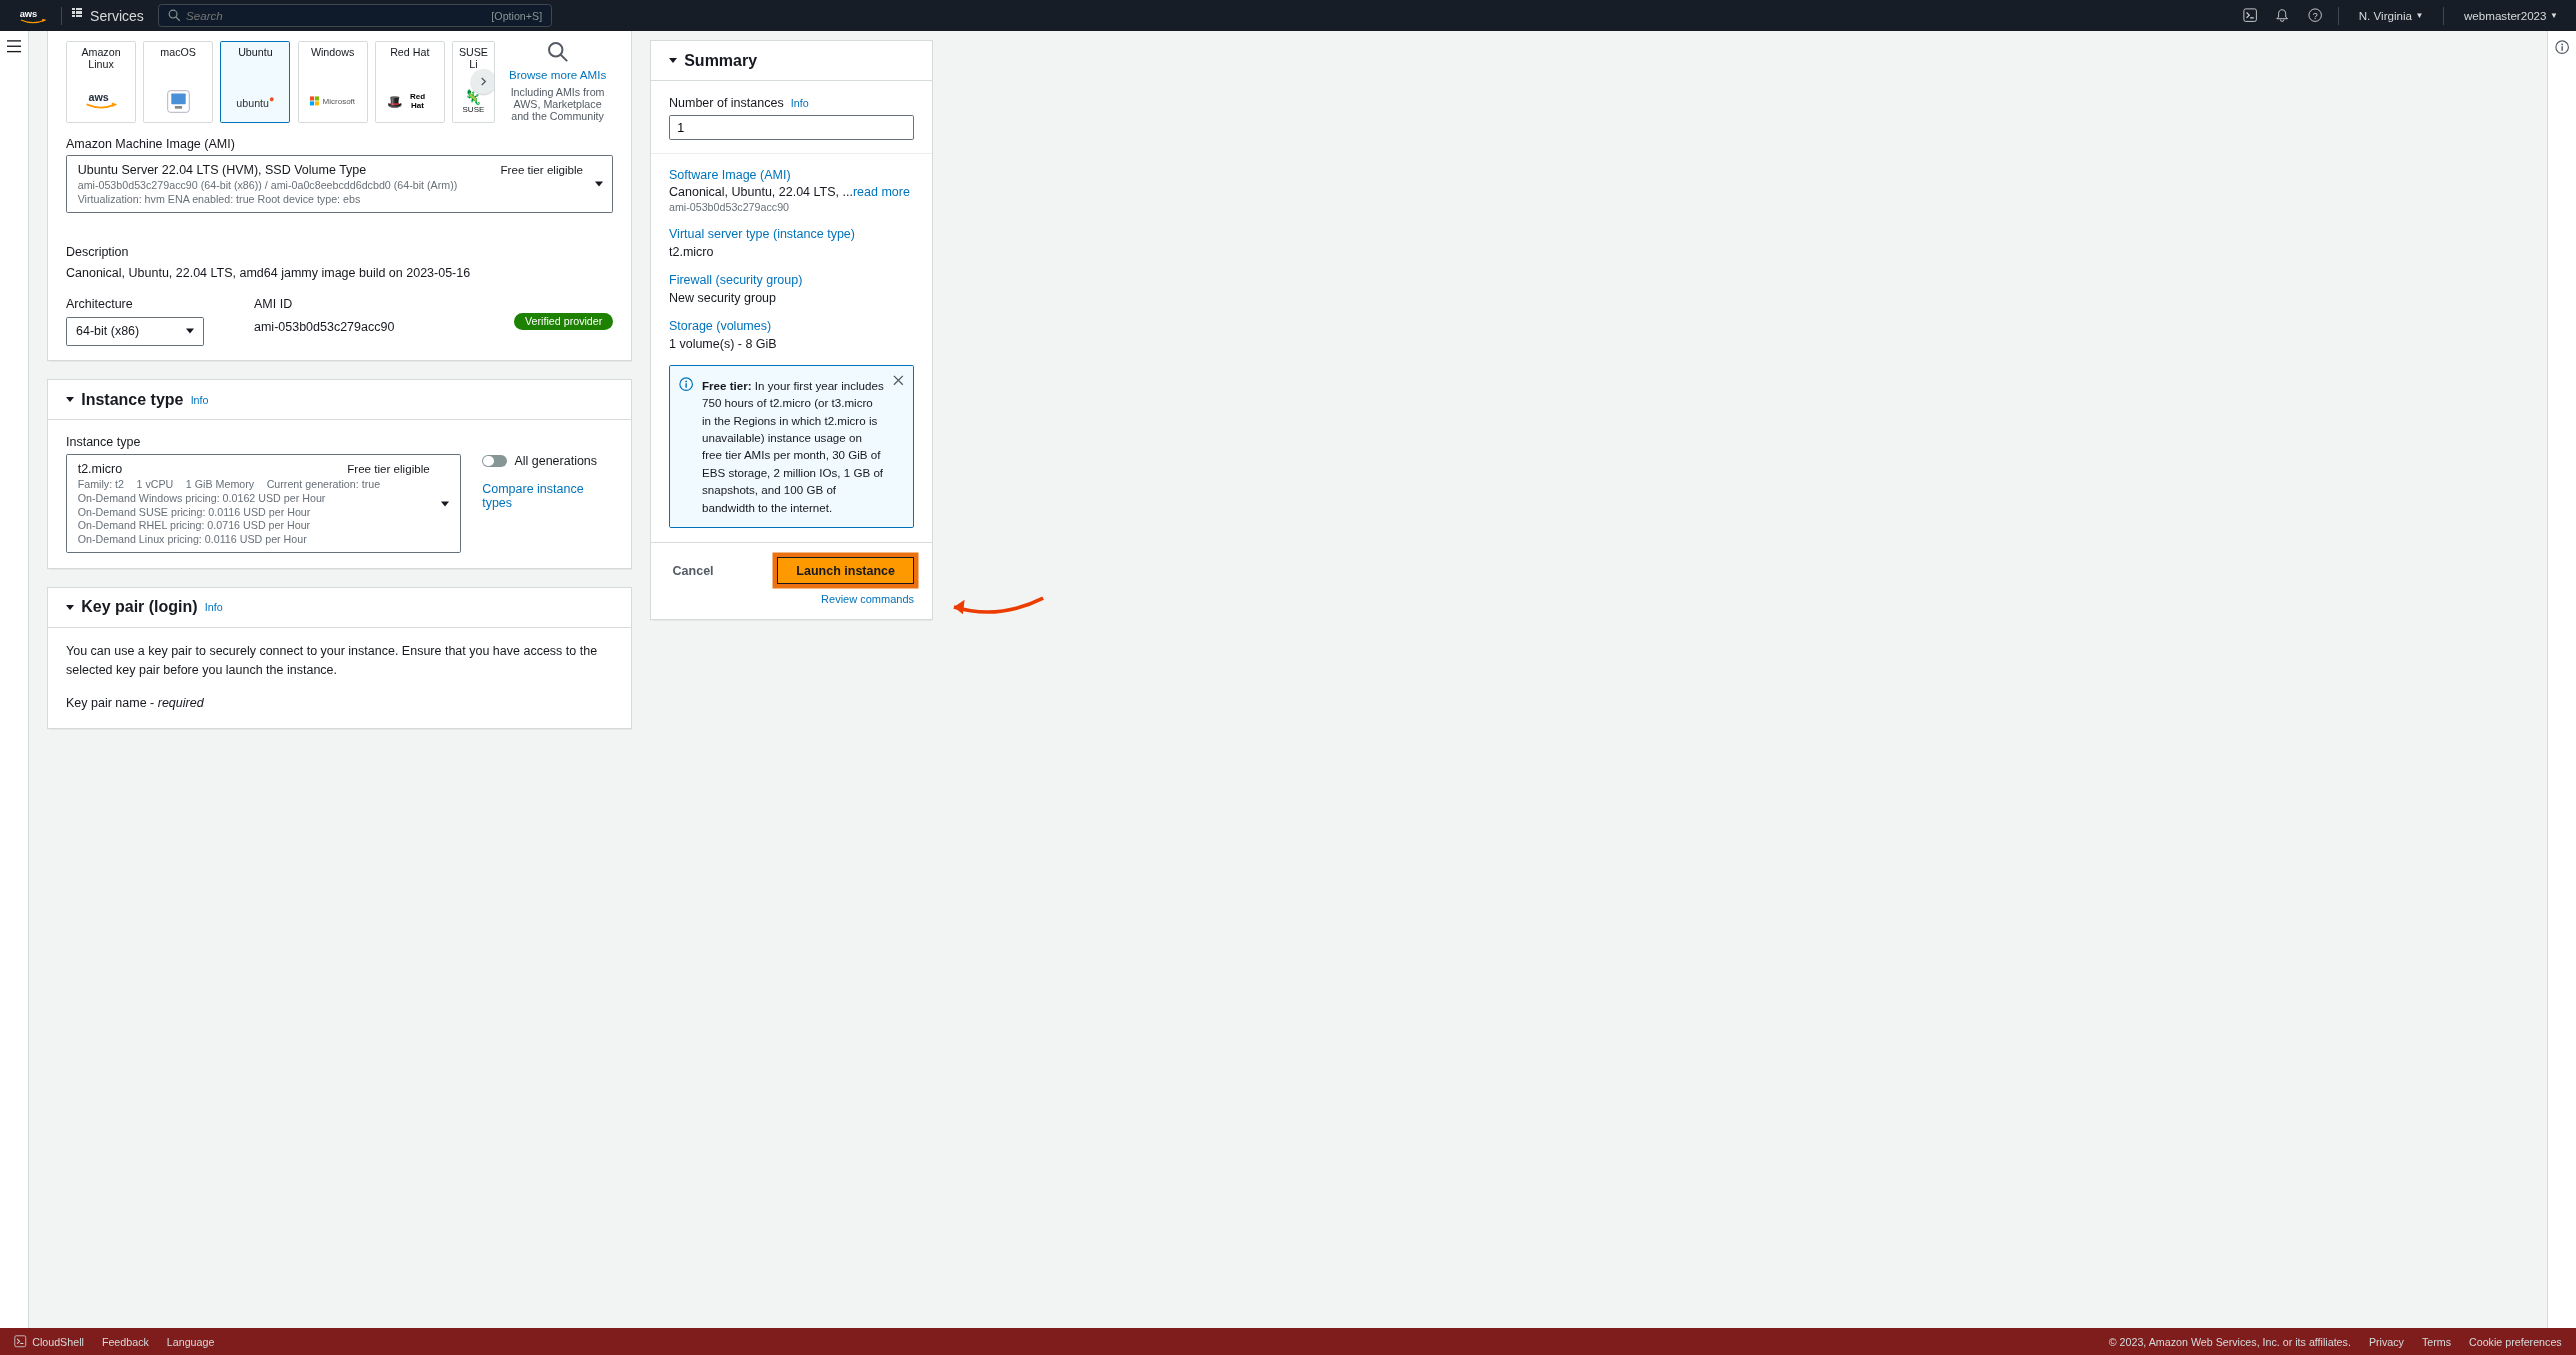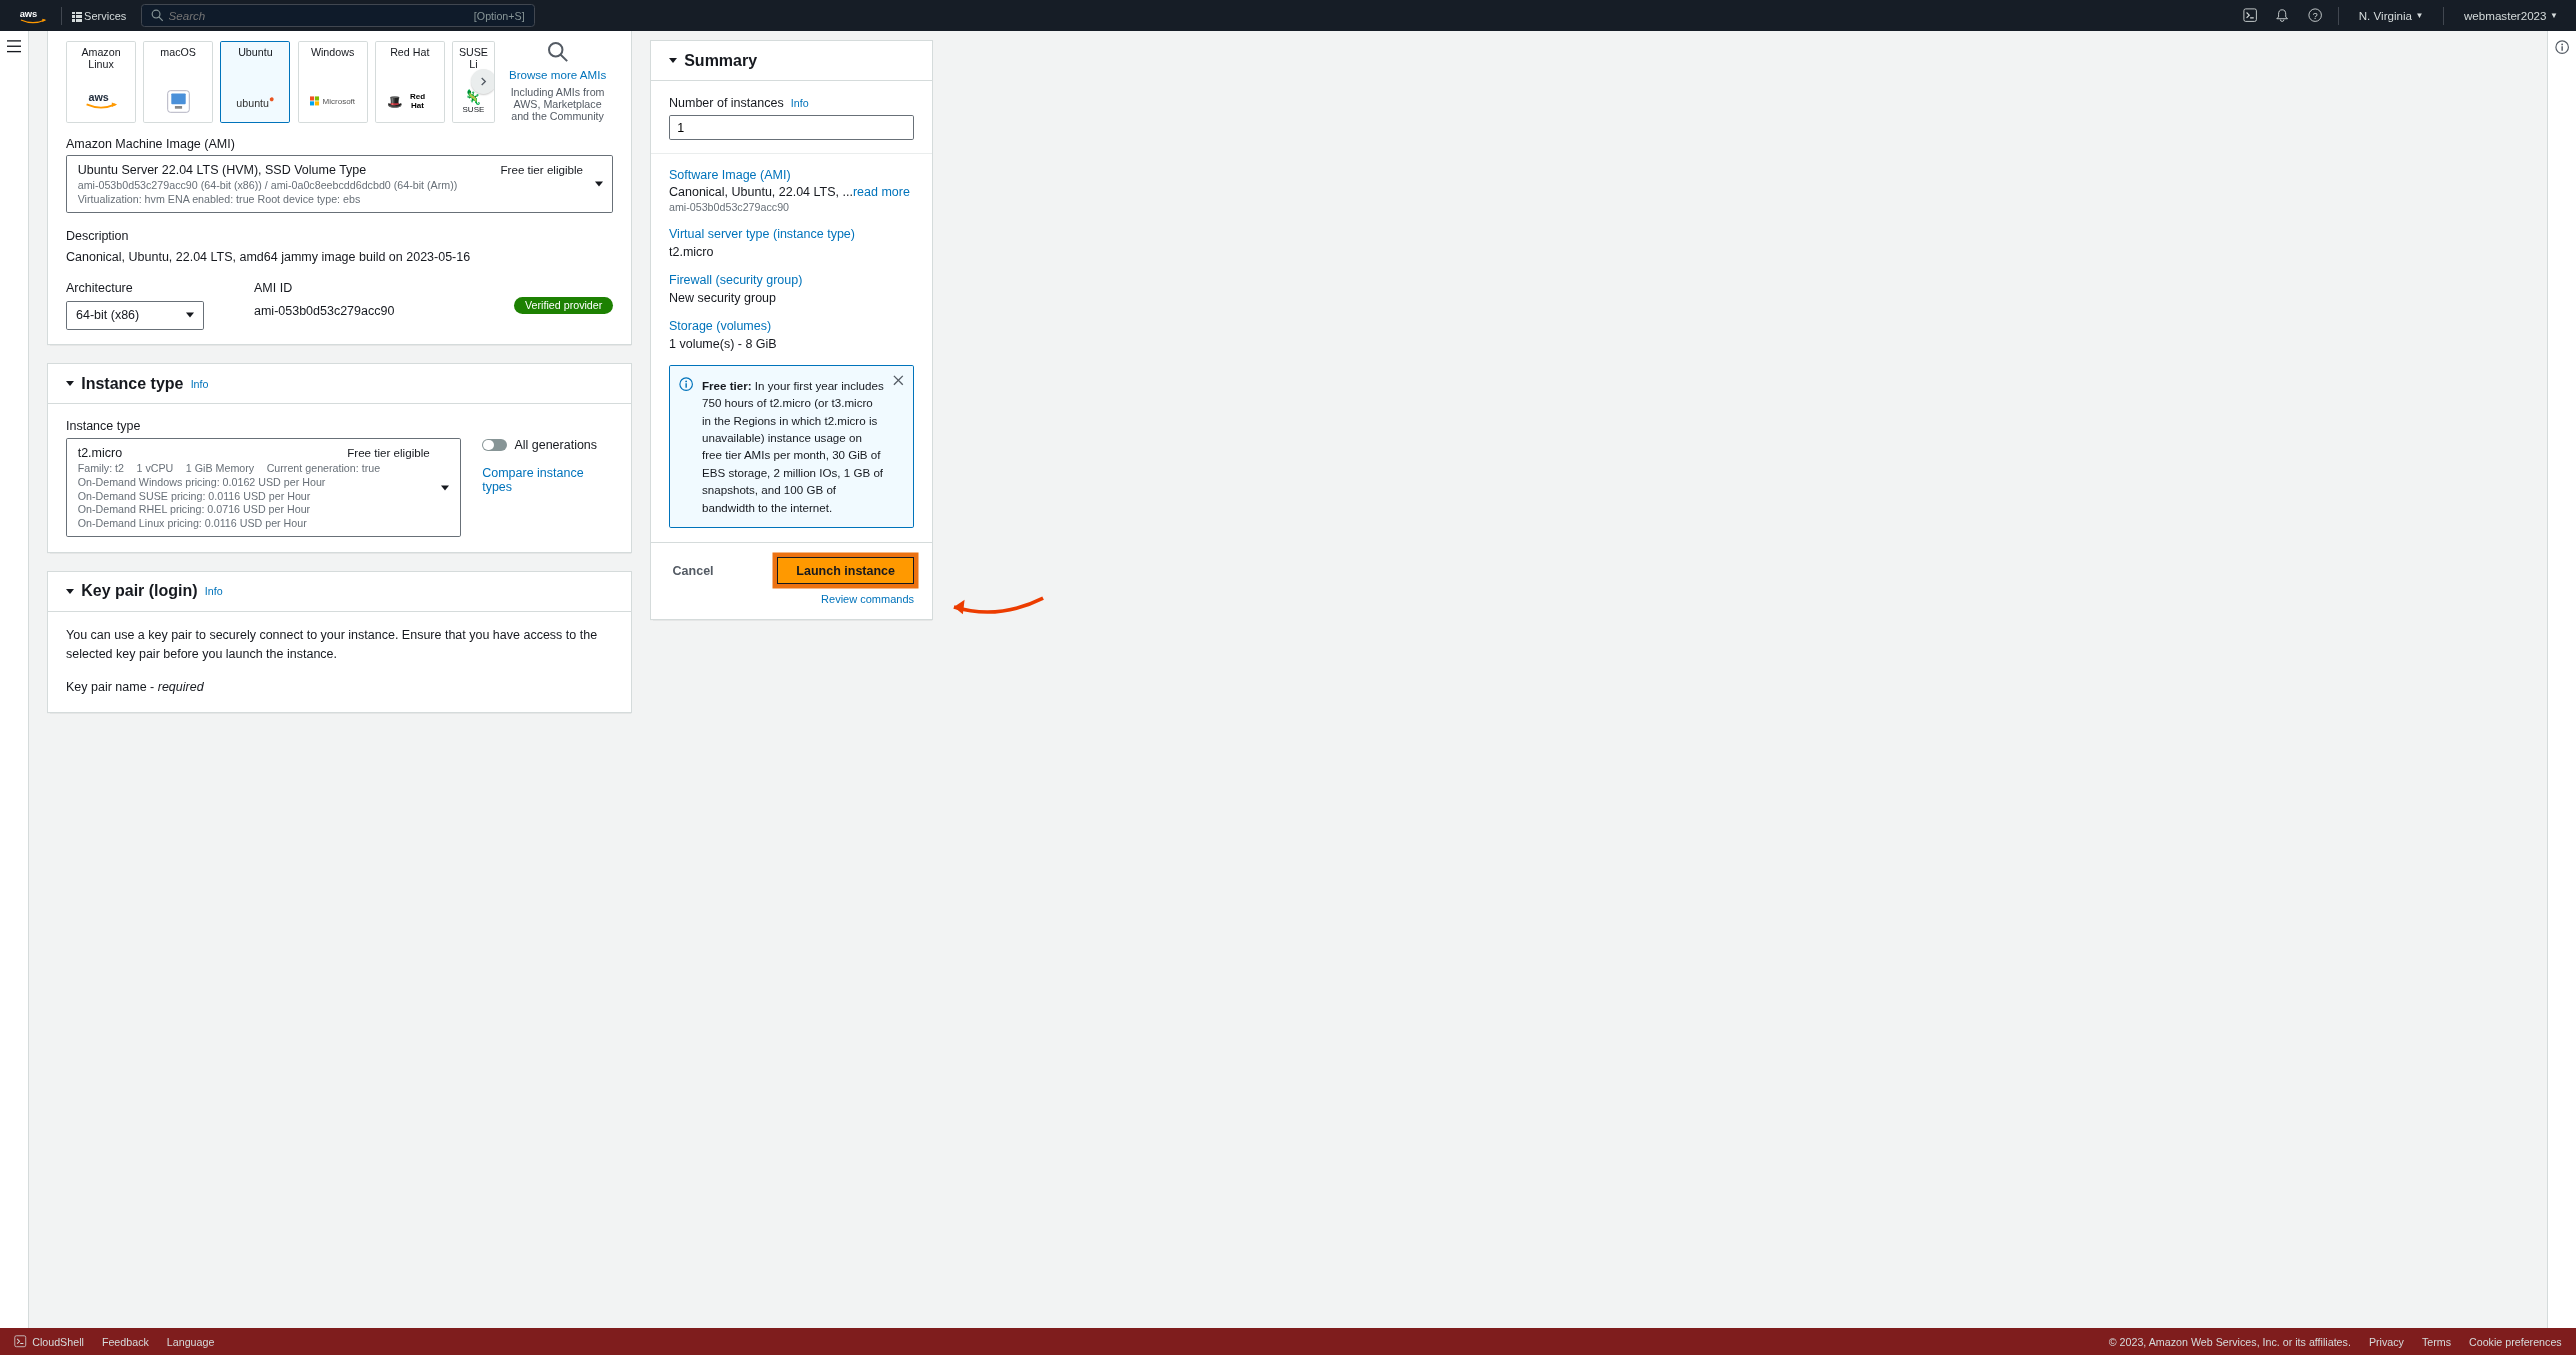--- a/index.html
+++ b/index.html
@@ -3,21 +3,21 @@
 <meta charset="utf-8">
 <style>
 * { box-sizing: border-box; margin: 0; padding: 0; font-family: "Amazon Ember", "Helvetica Neue", Arial, sans-serif; }
 body { background: #f2f3f3; font-size: 12.5px; color: #16191f; overflow: hidden; }
 
 
 .top-nav { background: #161d26; height: 31px; display: flex; align-items: center; color: #d5dbdb; padding: 0 9px; }
 .aws-logo { color: #ff9900; font-weight: bold; font-size: 14.3px; margin: 0 9px; display: flex; align-items: center; }
 .aws-logo svg { height: 16px; }
 .nav-divider { width: 0.9px; height: 18px; background: #414750; margin: 0 3.6px; }
-.services-btn { display: flex; align-items: flex-end; gap: 2px; padding: 3.6px 7.2px; cursor: pointer; font-size: 11px; }
+.services-btn { display: flex; align-items: flex-start; gap: 8px; padding: 3.6px 7.2px; cursor: pointer; font-size: 14px; }
 .grid-icon { display: grid; grid-template-columns: repeat(3, 2.7px); gap: 0.9px; }
 .grid-icon span { width: 2.7px; height: 2.7px; background: #d5dbdb; }
 .search-wrap { margin-left: 7.2px; background: #0f1b2a; border: 0.9px solid #414750; border-radius: 3.6px; height: 23px; display: flex; align-items: center; padding: 0 9px; width: 394px; }
 .search-wrap input { background: transparent; border: none; color: #879596; font-style: italic; font-size: 11.6px; outline: none; flex: 1; }
 .search-kbd { color: #879596; font-size: 10.7px; }
 .nav-right { margin-left: auto; display: flex; align-items: center; gap: 7.2px; }
 .nav-icon-btn { width: 25px; height: 25px; display: flex; align-items: center; justify-content: center; cursor: pointer; color: #d5dbdb; }
 .nav-text-btn { padding: 3.6px 9px; cursor: pointer; font-size: 11.6px; display: flex; align-items: center; gap: 3.6px; }
 
 
@@ -260,21 +260,21 @@
 
             <div class="field-label">Amazon Machine Image (AMI)</div>
             <div class="select-box ami-select" style="width:100%">
               <div class="ami-title">Ubuntu Server 22.04 LTS (HVM), SSD Volume Type</div>
               <div class="free-tier-tag">Free tier eligible</div>
               <div class="ami-sub">ami-053b0d53c279acc90 (64-bit (x86)) / ami-0a0c8eebcdd6dcbd0 (64-bit (Arm))</div>
               <div class="ami-sub"><span>Virtualization: hvm    ENA enabled: true    Root device type: ebs</span></div>
               <span class="sel-caret caret"></span>
             </div>
 
-            <div style="margin-top:16px" class="field-label">Description</div>
+            <div style="margin-top:32px" class="field-label">Description</div>
             <div class="desc-text" style="margin-top:5.4px">Canonical, Ubuntu, 22.04 LTS, amd64 jammy image build on 2023-05-16</div>
 
             <div class="row">
               <div class="col" style="width:152px">
                 <div class="field-label">Architecture</div>
                 <div class="select-box" style="margin-top:5.4px;width:138px">
                   <span>64-bit (x86)</span>
                   <span class="sel-caret caret"></span>
                 </div>
               </div>

